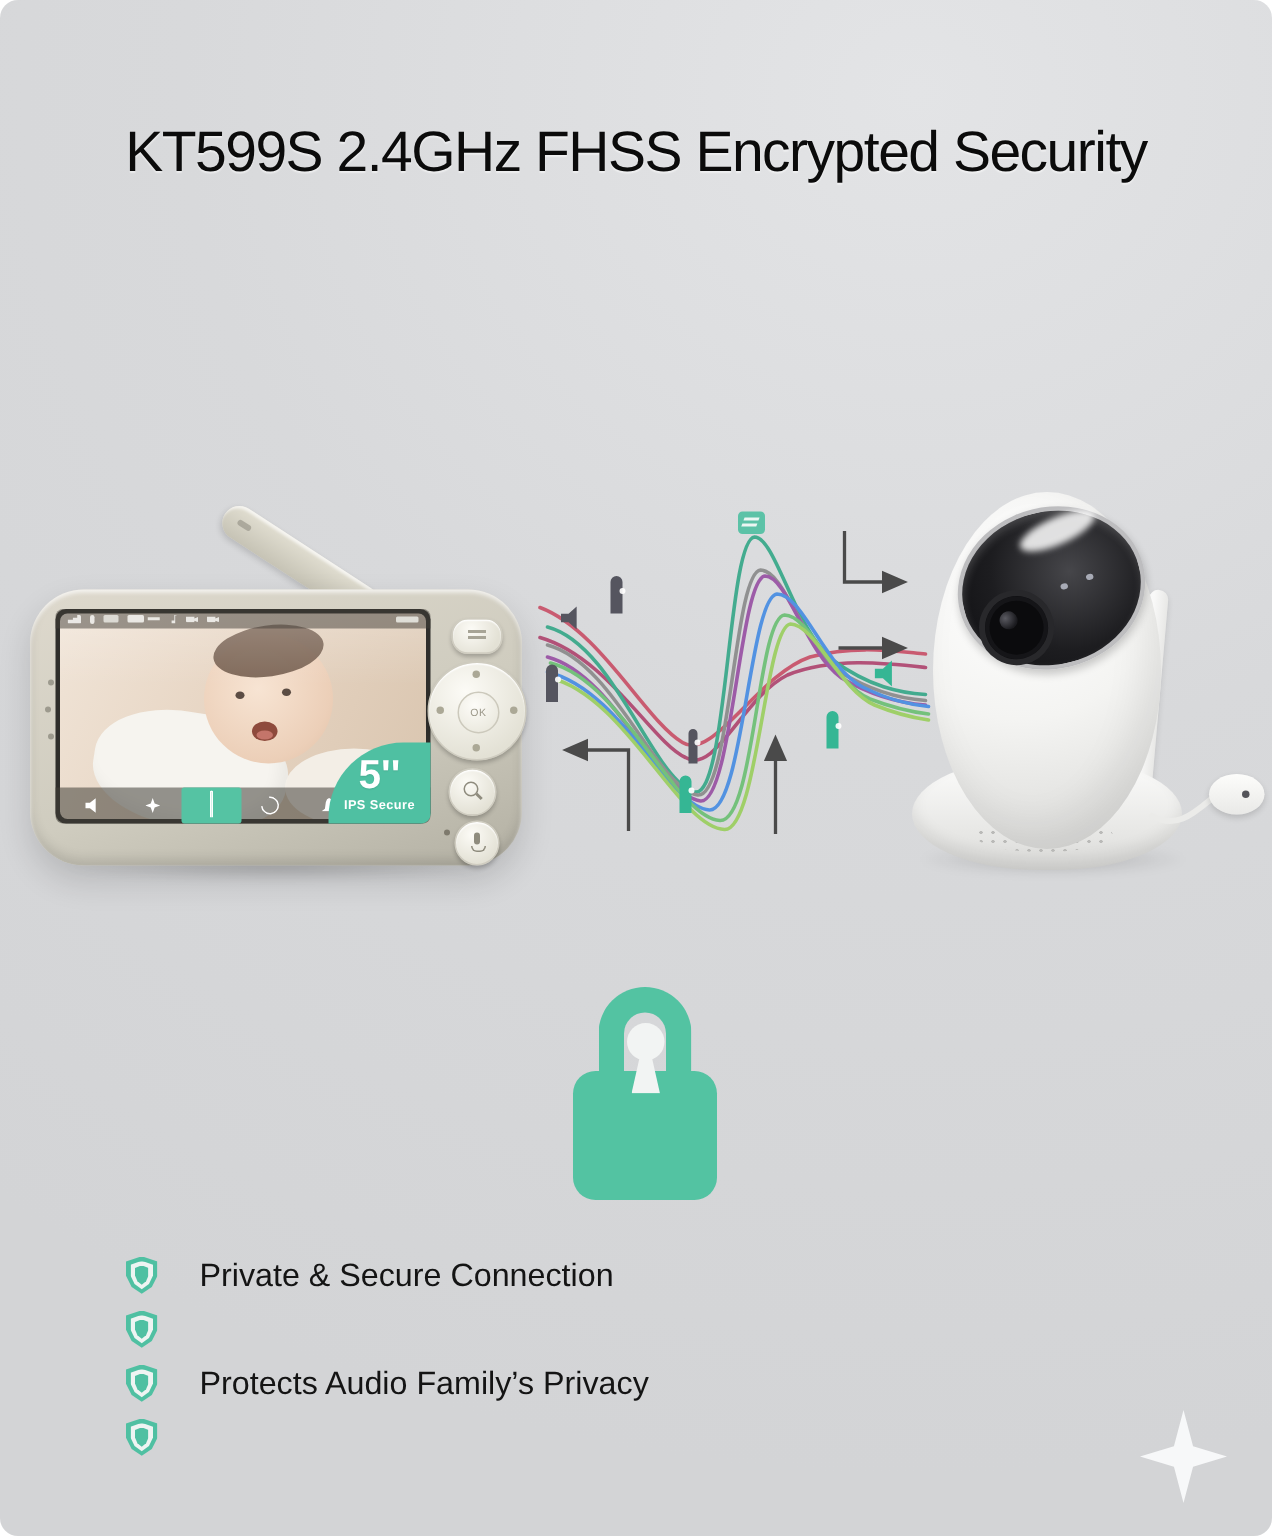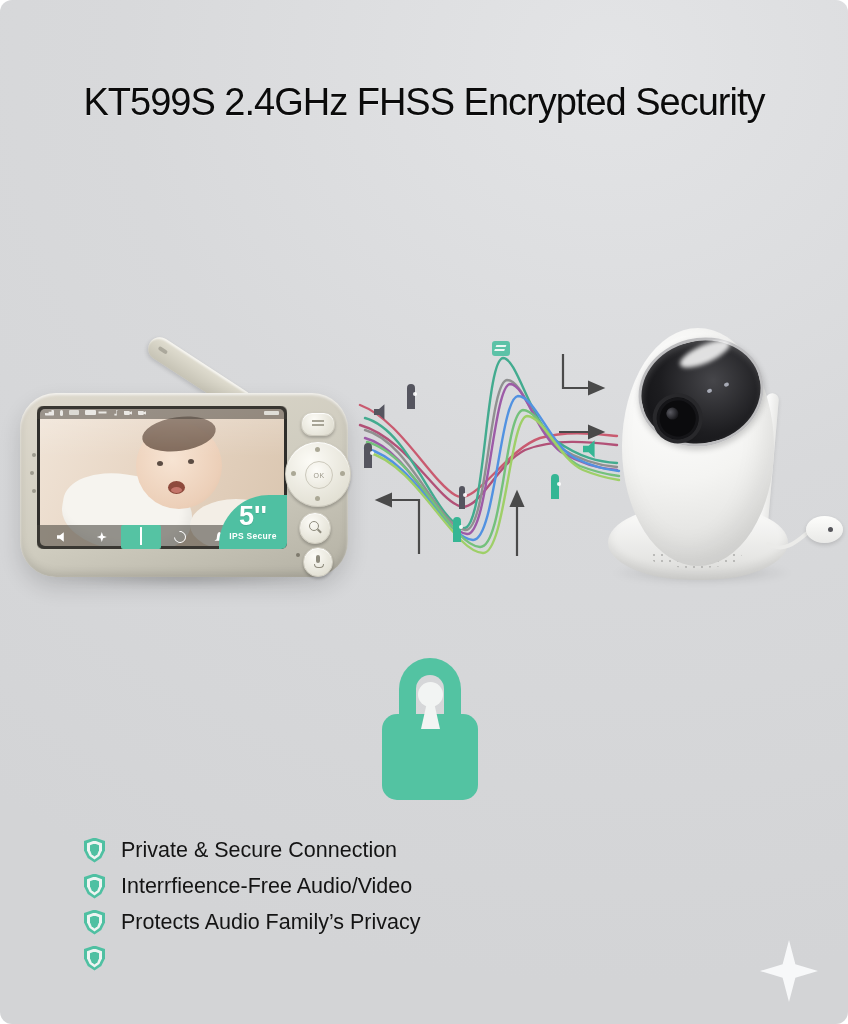--- a/index.html
+++ b/index.html
@@ -126,21 +126,21 @@
   
   .big-lock{position:absolute;left:382px;top:658px;width:96px;height:142px;}
   .big-lock .shackle{position:absolute;left:17px;top:0;width:62px;height:62px;
                      border:17px solid #53c3a2;border-bottom:none;border-radius:34px 34px 0 0;box-sizing:border-box;}
   .big-lock .body{position:absolute;left:0;top:56px;width:96px;height:86px;border-radius:15px;background:#53c3a2;}
   .big-lock .keyhole{position:absolute;left:36px;top:24px;width:25px;height:25px;border-radius:50%;background:#f2f4f3;}
   .big-lock .keystem{position:absolute;left:39px;top:44px;width:19px;height:27px;background:#f2f4f3;
                      clip-path:polygon(32% 0,68% 0,100% 100%,0 100%);}
   
   .features{position:absolute;left:84px;top:832px;}
-  .feature{display:flex;align-items:center;gap:16px;height:36px;}
+  .feature{display:flex;align-items:center;gap:28px;height:36px;}
   .shield{position:relative;width:21px;height:25px;}
   .shield .l1,.shield .l2,.shield .l3{position:absolute;clip-path:polygon(50% 0,100% 14%,100% 52%,82% 82%,50% 100%,18% 82%,0 52%,0 14%);}
   .shield .l1{inset:0;background:#4fc0a2;}
   .shield .l2{inset:3px;background:#eef4f2;}
   .shield .l3{inset:6px;background:#4fc0a2;}
   .feature .txt{font-size:21.5px;color:#141414;}
   
   .sparkle{position:absolute;left:760px;top:940px;width:58px;height:62px;background:#f9fafb;opacity:.95;
            clip-path:polygon(50% 0,61% 39%,100% 50%,61% 61%,50% 100%,39% 61%,0 50%,39% 39%);
            filter:blur(.4px);}
@@ -303,21 +303,20 @@
           <span class="l3"></span>
         </span>
       <span class="txt">Private &amp; Secure Connection</span>
     </div>
     <div class="feature">
       <span class="shield">
           <span class="l1"></span>
           <span class="l2"></span>
           <span class="l3"></span>
         </span>
-      <span class="txt">Interrfieence-Free Audio/Video</span>
     </div>
     <div class="feature">
       <span class="shield">
           <span class="l1"></span>
           <span class="l2"></span>
           <span class="l3"></span>
         </span>
       <span class="txt">Protects Audio Family’s Privacy</span>
     </div>
     <div class="feature">

